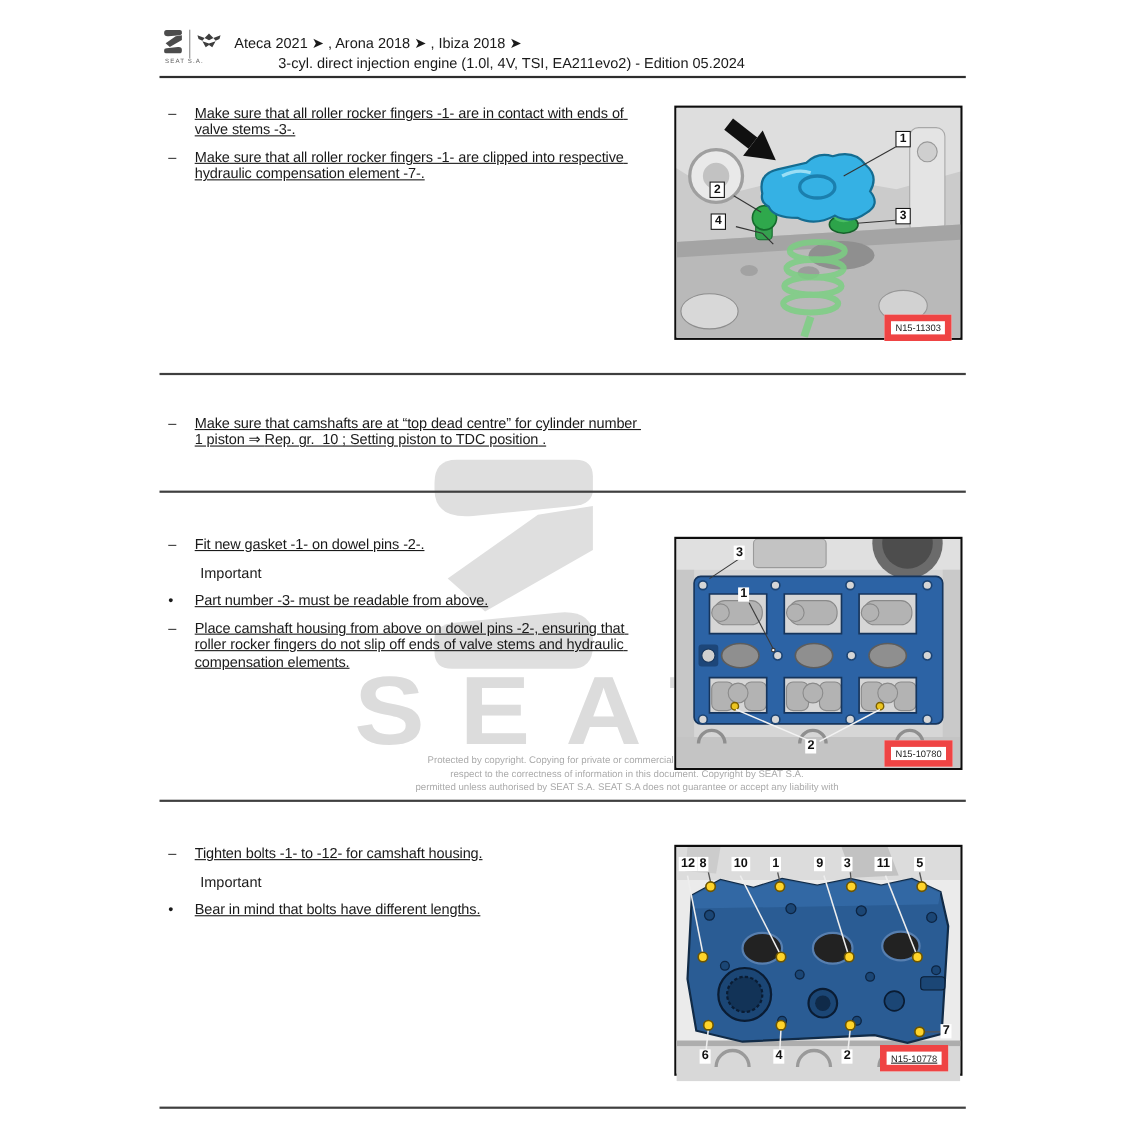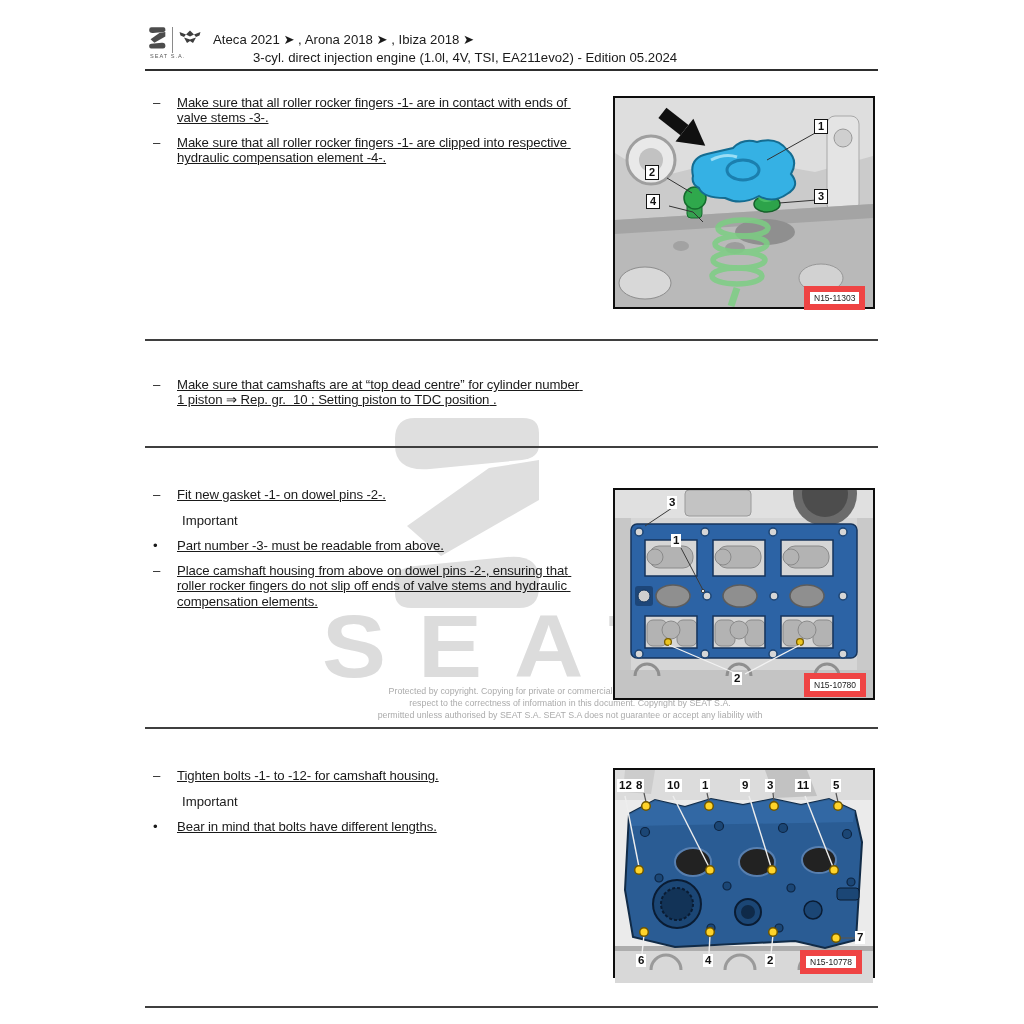--- a/index.html
+++ b/index.html
@@ -90,21 +90,21 @@
   <div class="abs hdr-text" style="left:64px;top:24px;margin-left:40px;">3-cyl. direct injection engine (1.0l, 4V, TSI, EA211evo2) - Edition 05.2024</div>
 </div>
 <div class="rule" style="top:69px;height:2px;background:#2e2e2e;"></div>
 
 <div class="step textlayer" style="left:153px;top:95px;">
   <span class="mk">–</span>
   <span class="tx">Make sure that all roller rocker fingers -1- are in contact with ends of valve stems -3-.</span>
 </div>
 <div class="step textlayer" style="left:153px;top:135px;">
   <span class="mk">–</span>
-  <span class="tx">Make sure that all roller rocker fingers -1- are clipped into respective hydraulic compensation element -4-.</span>
+  <span class="tx">Make sure that all roller rocker fingers -1- are clipped into respective hydraulic compensation element -7-.</span>
 </div>
 
 <div class="figure" style="top:96px;height:213px;">
   <svg width="258" height="209" viewBox="0 0 258 209">
     <rect width="258" height="209" fill="#cbcbcb"></rect>
     <polygon points="0,0 258,0 258,58 200,74 120,60 40,80 0,55" fill="#dedede"></polygon>
     <circle cx="36" cy="62" r="24" fill="#e9e9e9" stroke="#9f9f9f" stroke-width="3"></circle>
     <circle cx="36" cy="62" r="12" fill="#c2c2c2"></circle>
     <rect x="212" y="18" width="32" height="96" rx="8" fill="#e4e4e4" stroke="#a8a8a8"></rect>
     <circle cx="228" cy="40" r="9" fill="#cfcfcf" stroke="#999"></circle>
@@ -343,16 +343,16 @@
   <span class="chip2" style="left:50px;top:9px;">10</span>
   <span class="chip2" style="left:85px;top:9px;">1</span>
   <span class="chip2" style="left:125px;top:9px;">9</span>
   <span class="chip2" style="left:150px;top:9px;">3</span>
   <span class="chip2" style="left:180px;top:9px;">11</span>
   <span class="chip2" style="left:216px;top:9px;">5</span>
   <span class="chip2" style="left:21px;top:184px;">6</span>
   <span class="chip2" style="left:88px;top:184px;">4</span>
   <span class="chip2" style="left:150px;top:184px;">2</span>
   <span class="chip2" style="left:240px;top:161px;">7</span>
-  <span class="refbox" style="left:185px;top:180px;">N15-10778</span>
+  <span class="refbox" style="left:185px;top:180px;text-decoration:underline;">N15-10778</span>
 </div>
 
 <div class="rule" style="top:1006px;height:1.7px;"></div>
 
 </body></html>

